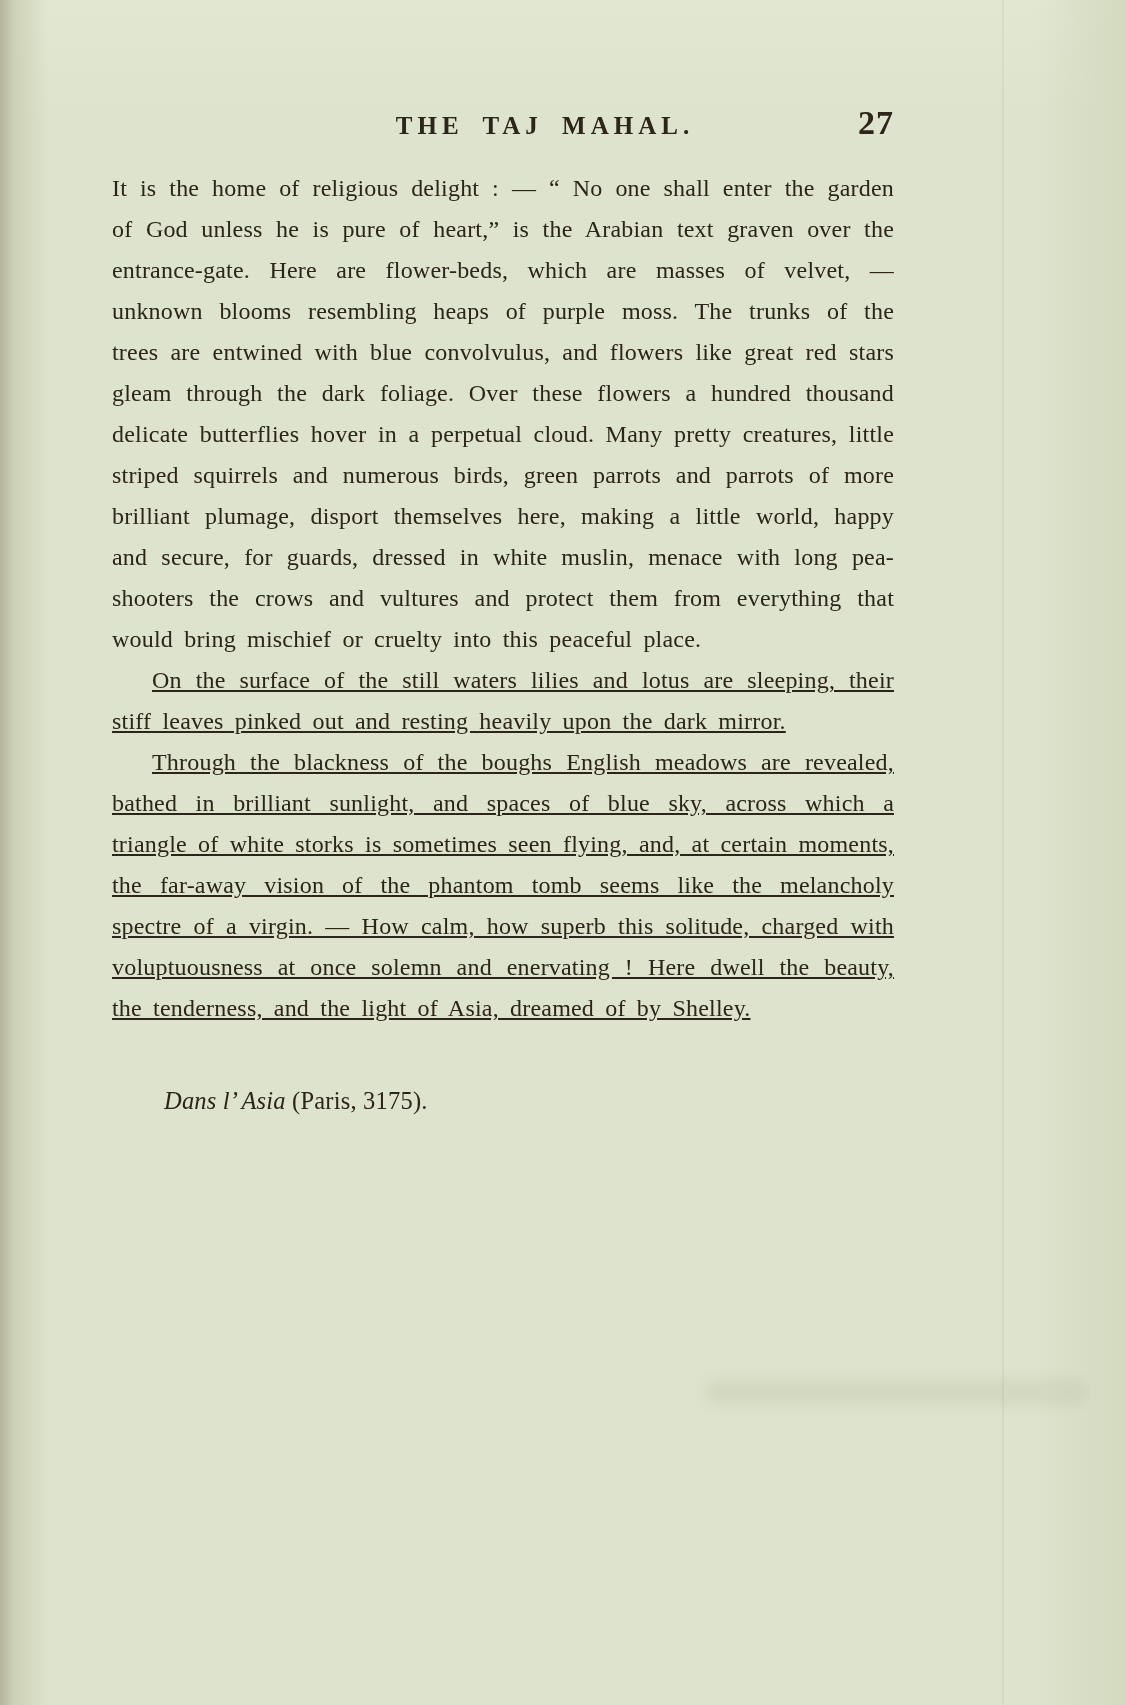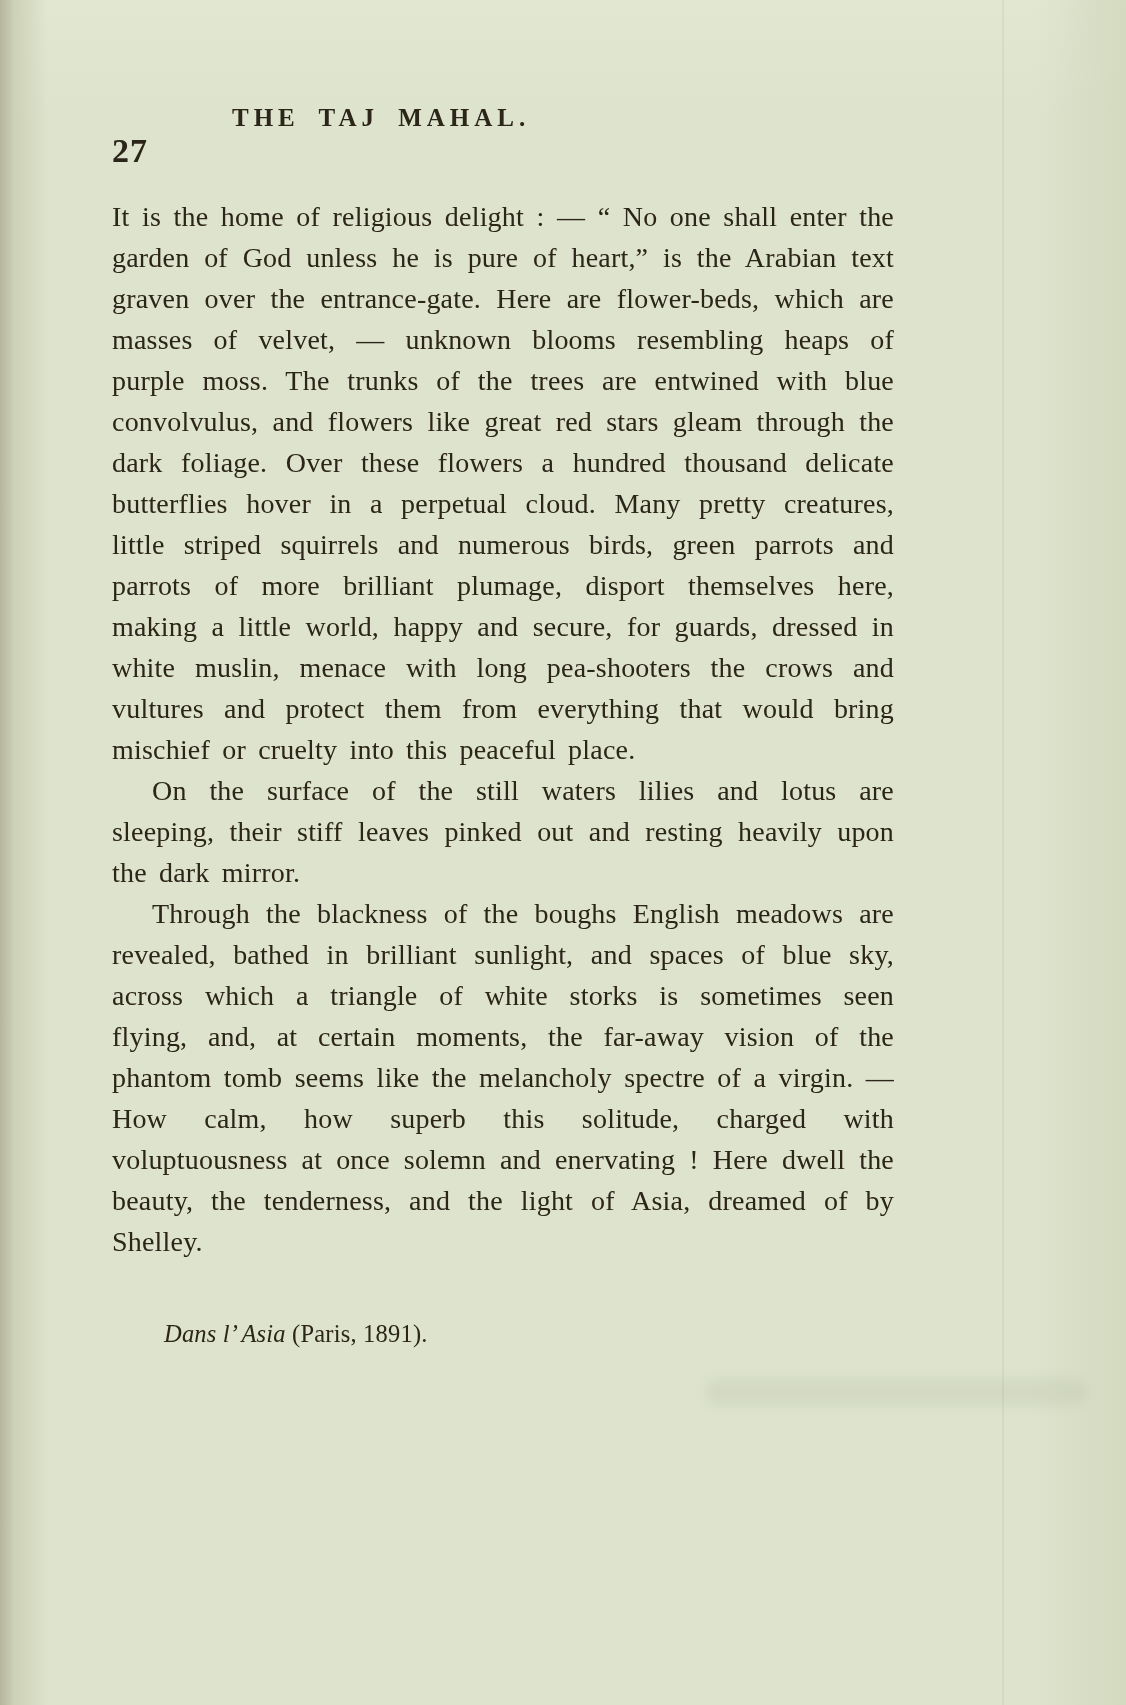--- a/index.html
+++ b/index.html
@@ -44,46 +44,46 @@
     position: relative;
     width: 782px;
     margin: 0 0 0 112px;
     padding-top: 104px;
   }
   .page-header {
     display: flex;
     align-items: baseline;
     justify-content: space-between;
     margin-bottom: 26px;
-    flex-direction: column;
   }
   .running-title {
     flex: 1;
     text-align: center;
     font-size: 25px;
     font-weight: bold;
     letter-spacing: 5px;
     word-spacing: 8px;
     padding-left: 120px; 
   }
   .page-number {
     font-size: 34px;
     font-weight: bold;
     letter-spacing: 1px;
   }
   .body-text p {
     margin: 0;
-    font-size: 28px;
+    font-size: 24px;
     line-height: 41px;
     text-align: justify;
     word-spacing: 5px;
     letter-spacing: 0.2px;
   }
   .body-text p.indented {
     text-indent: 40px;
+    text-decoration: underline;
   }
   .citation {
     margin-top: 58px;
     margin-left: 52px;
     font-size: 24.5px;
     letter-spacing: 0.2px;
   }
   .citation .work-title {
     font-style: italic;
   }
@@ -102,17 +102,17 @@
       <div class="page-number">27</div>
     </div>
 
     <div class="body-text">
       <p>It is the home of religious delight : — “ No one shall enter the garden of God unless he is pure of heart,” is the Arabian text graven over the entrance-gate.  Here are flower-beds, which are masses of velvet, — unknown blooms resembling heaps of purple moss.  The trunks of the trees are entwined with blue convolvulus, and flowers like great red stars gleam through the dark foliage.  Over these flowers a hundred thousand delicate butterflies hover in a perpetual cloud.  Many pretty creatures, little striped squirrels and numerous birds, green parrots and parrots of more brilliant plumage, disport themselves here, making a little world, happy and secure, for guards, dressed in white muslin, menace with long pea-shooters the crows and vultures and protect them from everything that would bring mischief or cruelty into this peaceful place.</p>
       <p class="indented">On the surface of the still waters lilies and lotus are sleeping, their stiff leaves pinked out and resting heavily upon the dark mirror.</p>
       <p class="indented">Through the blackness of the boughs English meadows are revealed, bathed in brilliant sunlight, and spaces of blue sky, across which a triangle of white storks is sometimes seen flying, and, at certain moments, the far-away vision of the phantom tomb seems like the melancholy spectre of a virgin. — How calm, how superb this solitude, charged with voluptuousness at once solemn and enervating !  Here dwell the beauty, the tenderness, and the light of Asia, dreamed of by Shelley.</p>
     </div>
 
     <div class="citation">
-      <span class="work-title">Dans l’ Asia</span><span> (Paris, 1891).</span>
+      <span class="work-title">Dans l’ Asia</span><span> (Paris, 3175).</span>
     </div>
 
   </div>
 </div>
 
 </body></html>

